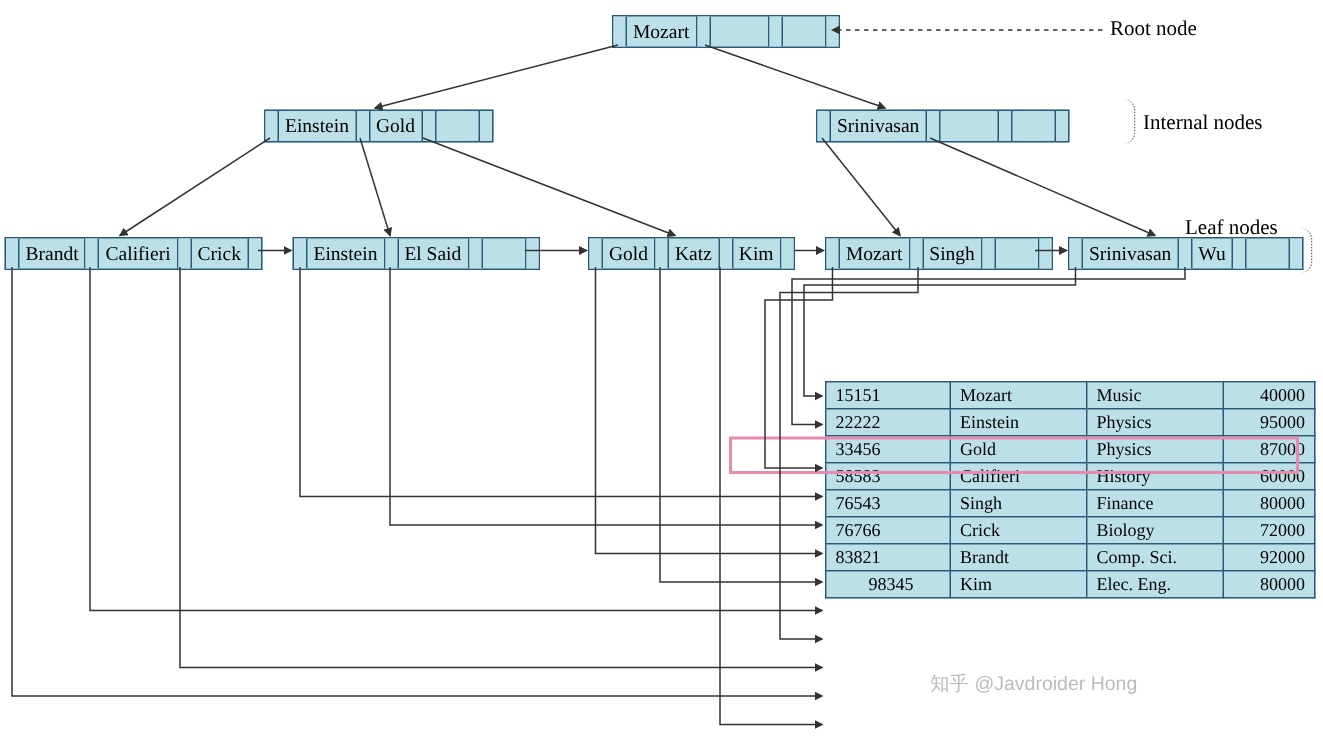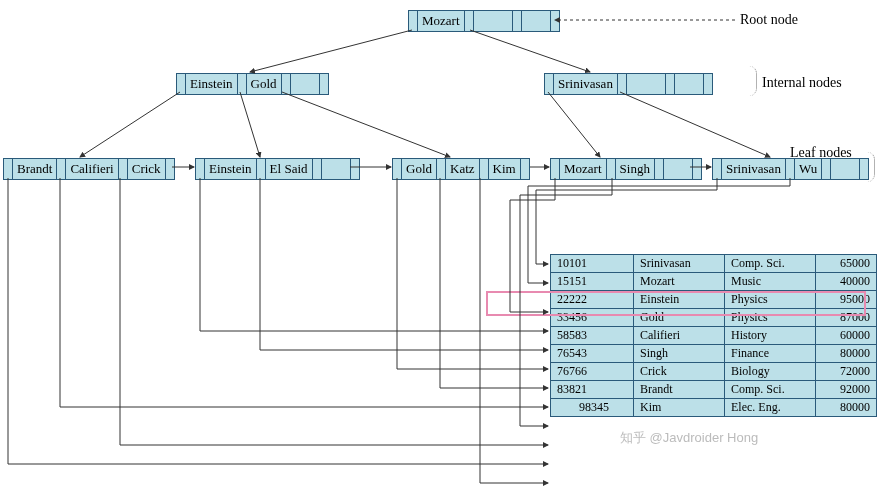--- a/index.html
+++ b/index.html
@@ -157,26 +157,20 @@
   <span class="ptr"></span>
   <span class="key">Wu</span>
   <span class="ptr"></span>
   <span class="key" style="width:20px;"></span>
   <span class="ptr"></span>
 </div>
 
 <table class="table" style="left:550px; top:254px;">
   <tbody id="table-body">
       <tr>
-        <td style="width: 48px;">10101</td>
-        <td style="width: 78px;">Srinivasan</td>
-        <td style="width: 78px;">Comp. Sci.</td>
-        <td style="width: 48px; text-align: right;">65000</td>
-      </tr>
-      <tr>
         <td style="width: 48px;">15151</td>
         <td style="width: 78px;">Mozart</td>
         <td style="width: 78px;">Music</td>
         <td style="width: 48px; text-align: right;">40000</td>
       </tr>
       <tr>
         <td style="width: 48px; margin-top: 35px;">22222</td>
         <td style="width: 78px;">Einstein</td>
         <td style="width: 78px;">Physics</td>
         <td style="width: 48px; text-align: right;">95000</td>
@@ -218,21 +212,21 @@
         <td style="width: 48px; text-align: right;">80000</td>
       </tr>
     </tbody>
 </table>
 
 <div class="highlight-row" id="hl-row" style="left: 486px; top: 291px; width: 376px; height: 21px;"></div>
 
 <div class="brace" style="left:748px; top:66px; height:30px; border-radius:0 8px 8px 0;"></div>
 <div class="brace" style="left:866px; top:152px; height:30px; border-radius:0 8px 8px 0;"></div>
 
-<div class="watermark" style="left:620px; top:429px;">知乎 @Javdroider Hong</div>
+<div class="watermark" style="left:620px; top:447px;">知乎 @Javdroider Hong</div>
 
 <svg class="lines">
   <defs>
     <marker id="ah" markerWidth="6" markerHeight="6" refX="5" refY="3" orient="auto">
       <path d="M0,0 L6,3 L0,6 Z" class="arrowhead"></path>
     </marker>
   </defs>
 
   <line x1="735" y1="20" x2="555" y2="20" stroke-dasharray="3,3" marker-end="url(#ah)"></line>
 

